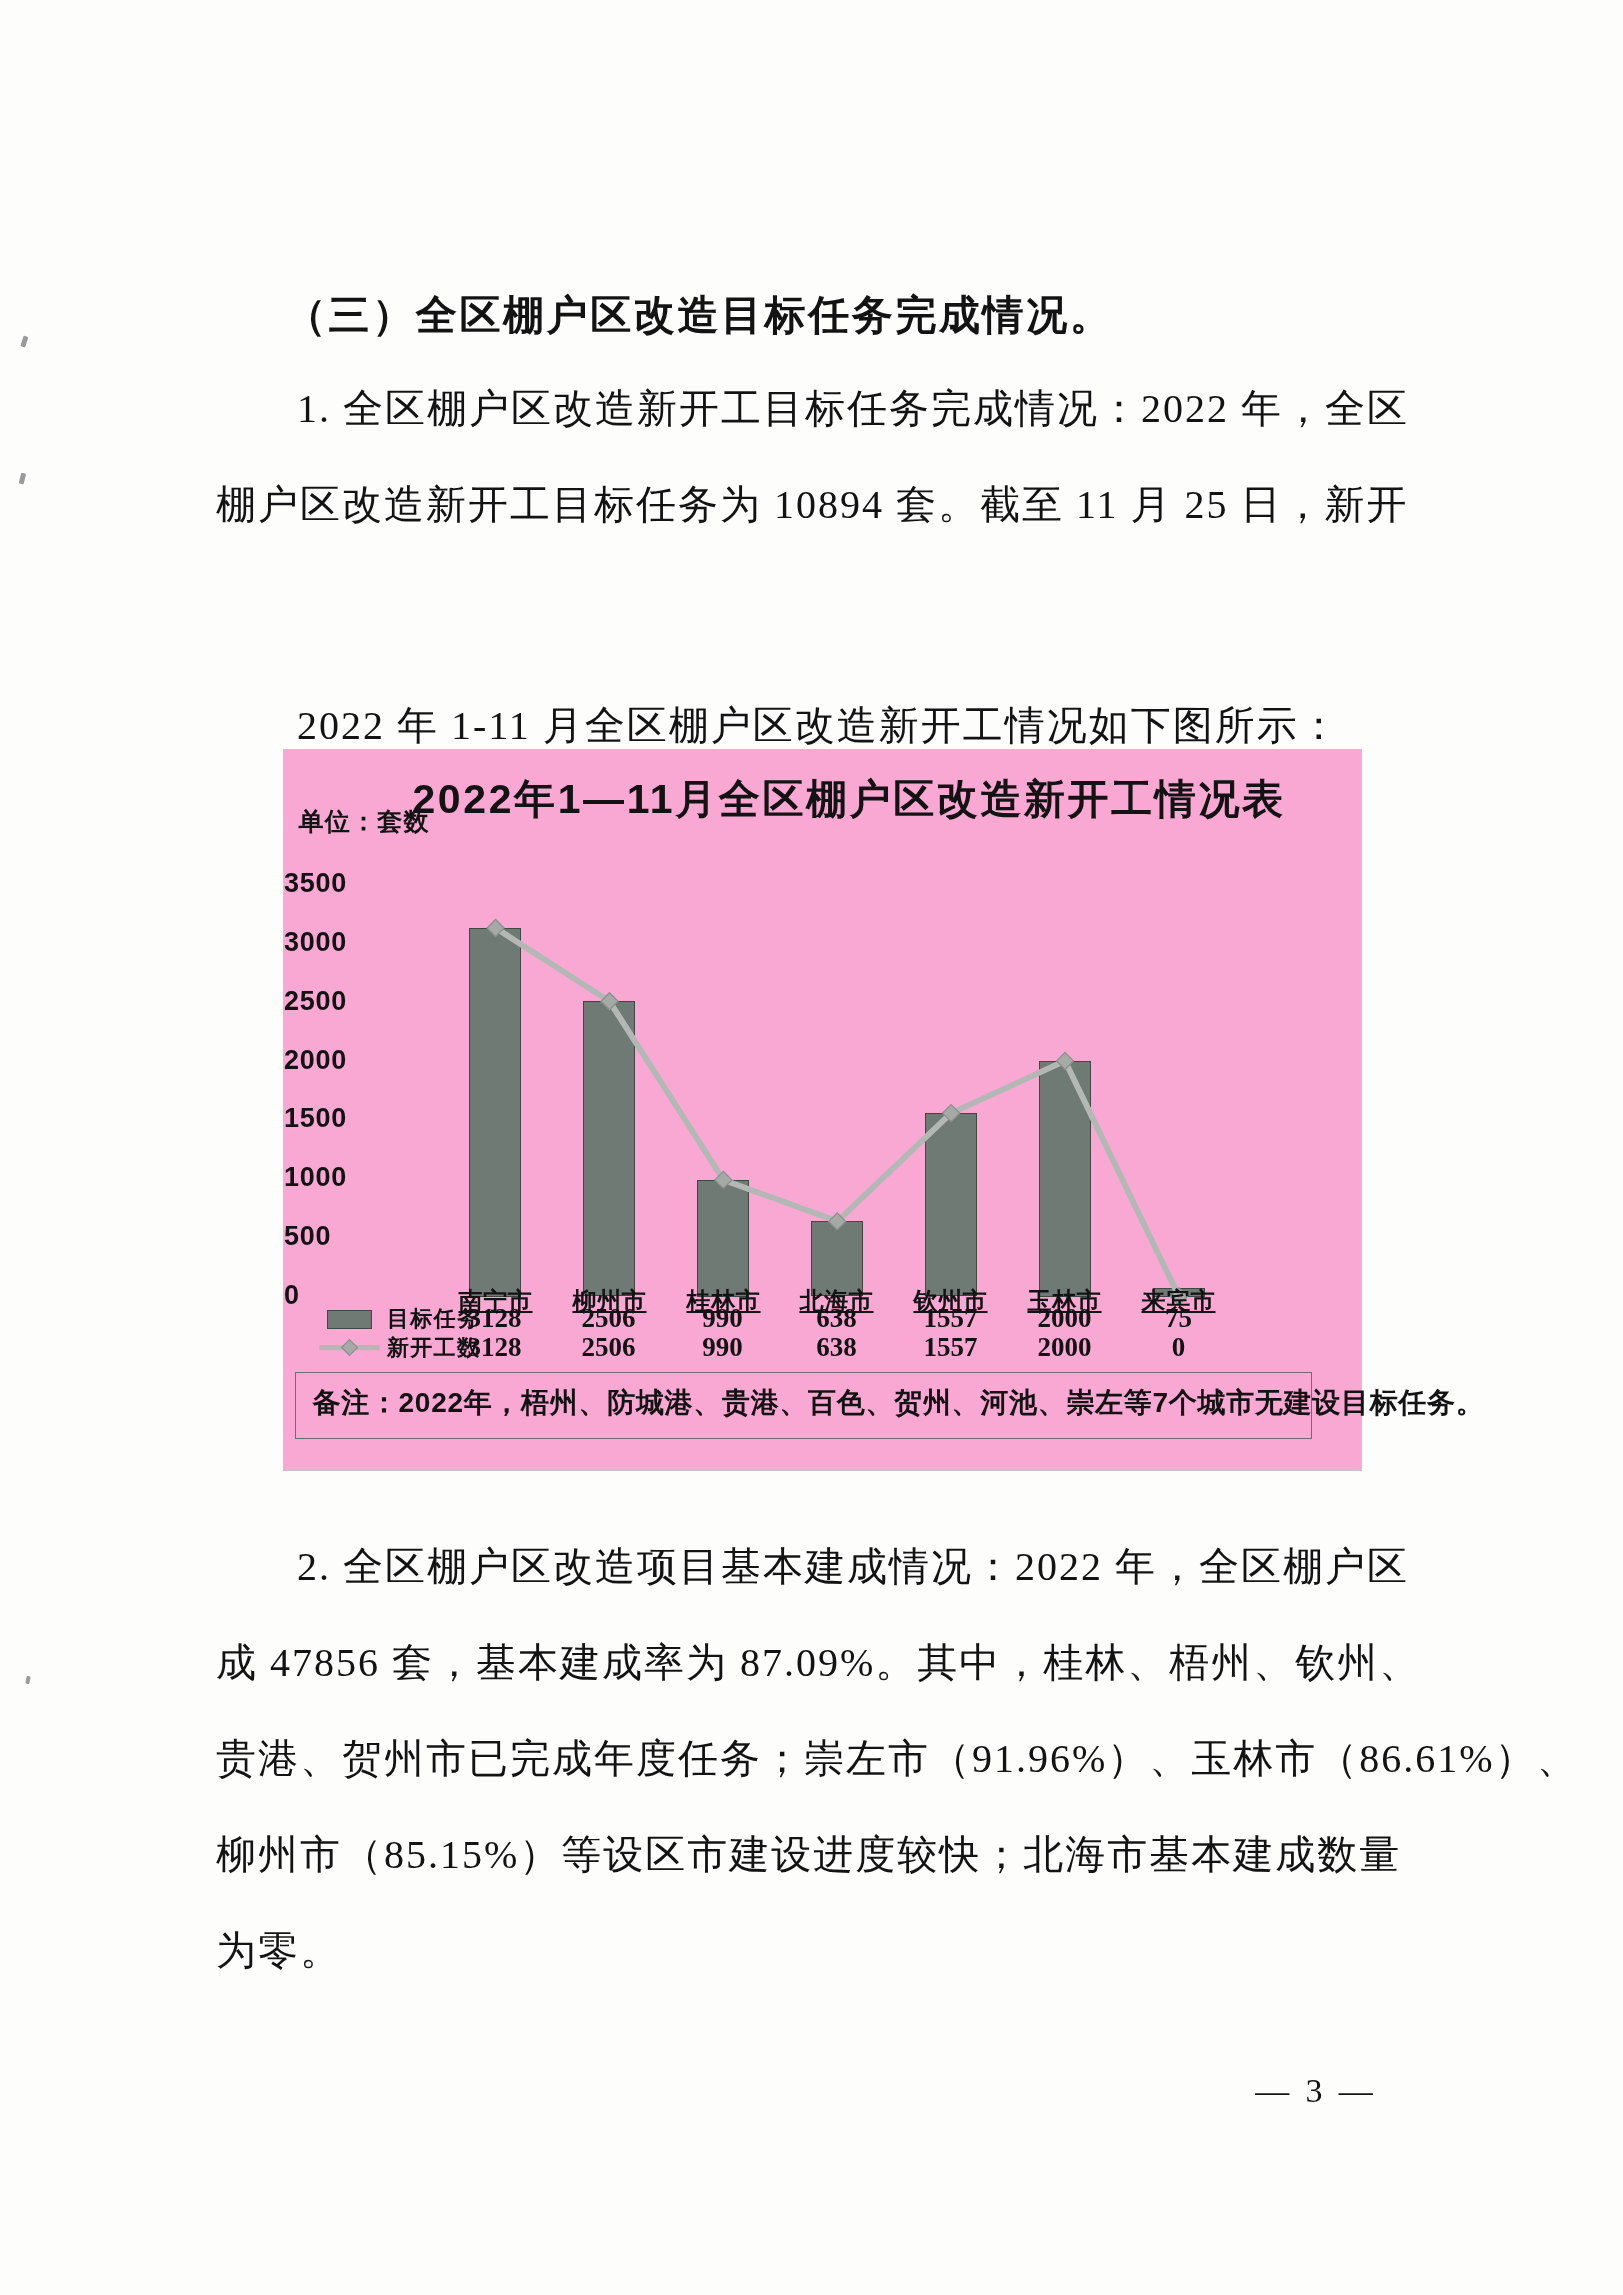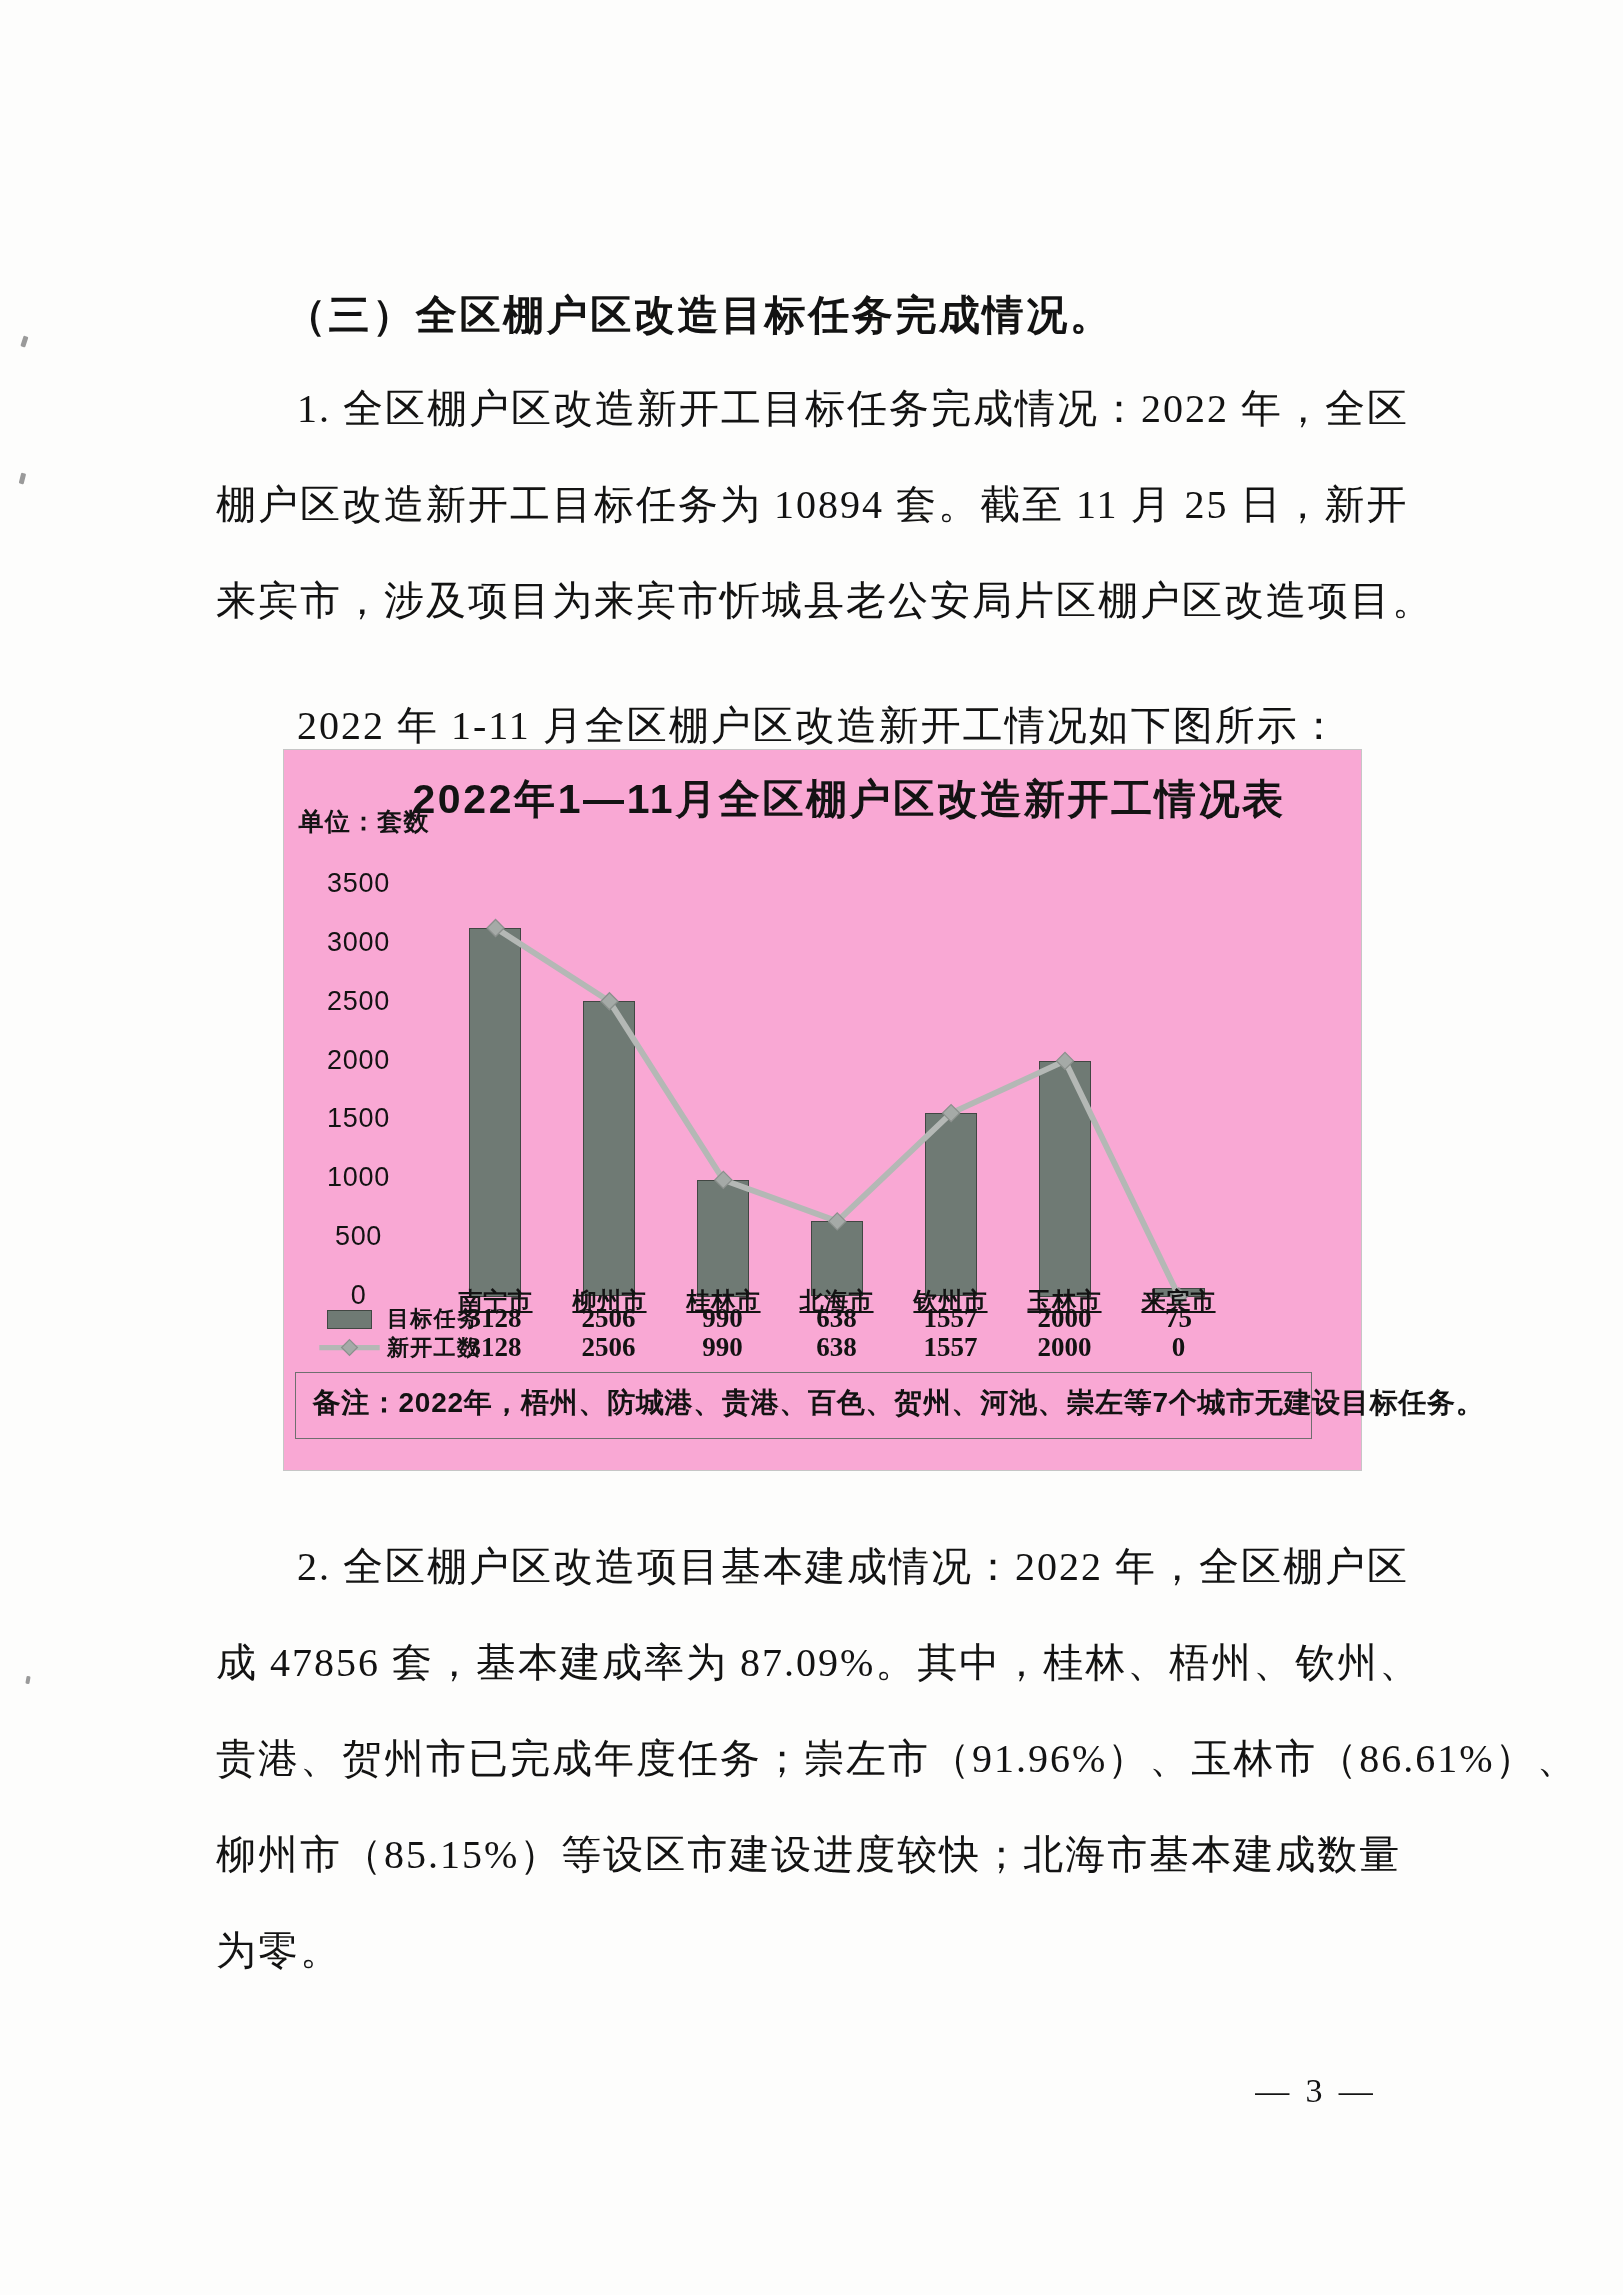--- a/index.html
+++ b/index.html
@@ -35,22 +35,22 @@
     position:absolute; left:283px; top:749px; width:1077px; height:720px; margin:0;
     border:0.7px solid #c6c6c6; background:#f9a8d4;
     font-family:"Liberation Sans","DejaVu Sans",sans-serif;
   }
   .chart-unit { position:absolute; left:14.4px; top:55px; font-size:25px; font-weight:700; letter-spacing:1.3px; }
   .chart-title {
     position:absolute; left:79px; right:26px; top:22px; text-align:center;
     font-size:41px; font-weight:700; letter-spacing:2.6px; white-space:nowrap;
   }
   .ytick {
-    position:absolute; left:0; width:149px; text-align:center;
-    font-size:27px; font-weight:400; letter-spacing:0.7px;
+    position:absolute; left:0; width:149px; text-align:left;
+    font-size:27px; font-weight:700; letter-spacing:0.7px;
   }
   .bar {
     position:absolute; background:#6f7a74; border:1.3px solid #414743; box-sizing:border-box;
   }
   .line-svg { position:absolute; left:0; top:0; }
   .xlabel {
     position:absolute; width:111px; text-align:center; top:535px;
     font-size:24px; font-weight:700; letter-spacing:0.7px;text-decoration:underline;
   }
   .legend-row { position:absolute; left:0; width:100%; height:29px; }
@@ -77,21 +77,20 @@
 
   <div class="speck s1"></div>
   <div class="speck s2"></div>
   <div class="speck s3"></div>
 
   <div class="heading">（三）全区棚户区改造目标任务完成情况。</div>
 
   <div class="para para-1">
     <div class="tline indent">1. 全区棚户区改造新开工目标任务完成情况：2022 年，全区</div>
     <div class="tline">棚户区改造新开工目标任务为 10894 套。截至 11 月 25 日，新开</div>
-    <div class="tline">来宾市，涉及项目为来宾市忻城县老公安局片区棚户区改造项目。</div>
   </div>
 
   <div class="intro-line">2022 年 1-11 月全区棚户区改造新开工情况如下图所示：</div>
 
   <figure class="chart-figure">
     <div class="chart-title">2022年1—11月全区棚户区改造新开工情况表</div>
     <div class="chart-unit">单位：套数</div>
 
     <div id="yticks">
         <div class="ytick" style="top: 530px;">0</div>

